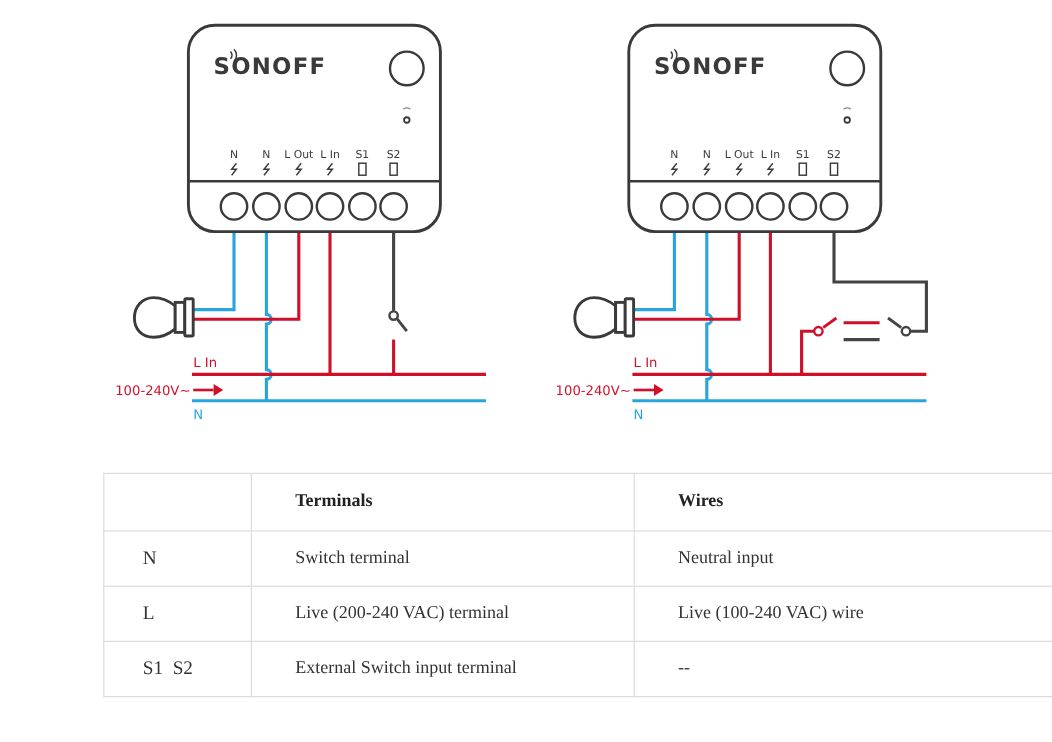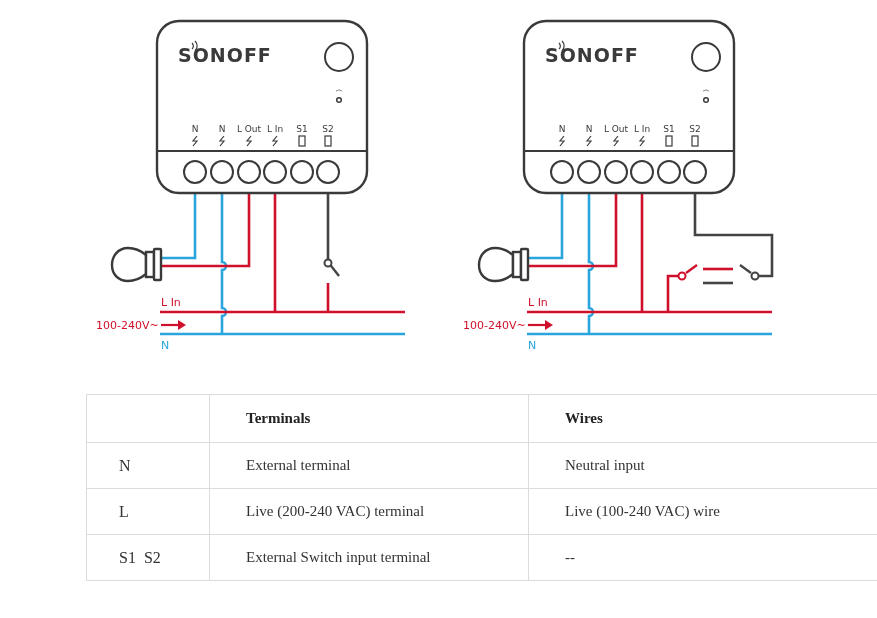--- a/index.html
+++ b/index.html
@@ -158,21 +158,21 @@
 
 <table class="spec">
   <tbody>
       <tr>
     <th class="c0"></th>
     <th class="c1">Terminals</th>
     <th>Wires</th>
   </tr>
   <tr>
     <td class="c0">N</td>
-    <td class="c1">External terminal</td>
+    <td class="c1">Switch terminal</td>
     <td>Neutral input</td>
   </tr>
   <tr>
     <td class="c0">L</td>
     <td class="c1">Live (200-240 VAC) terminal</td>
     <td>Live (100-240 VAC) wire</td>
   </tr>
   <tr>
     <td class="c0" style="white-space:pre">S1  S2</td>
     <td class="c1">External Switch input terminal</td>

